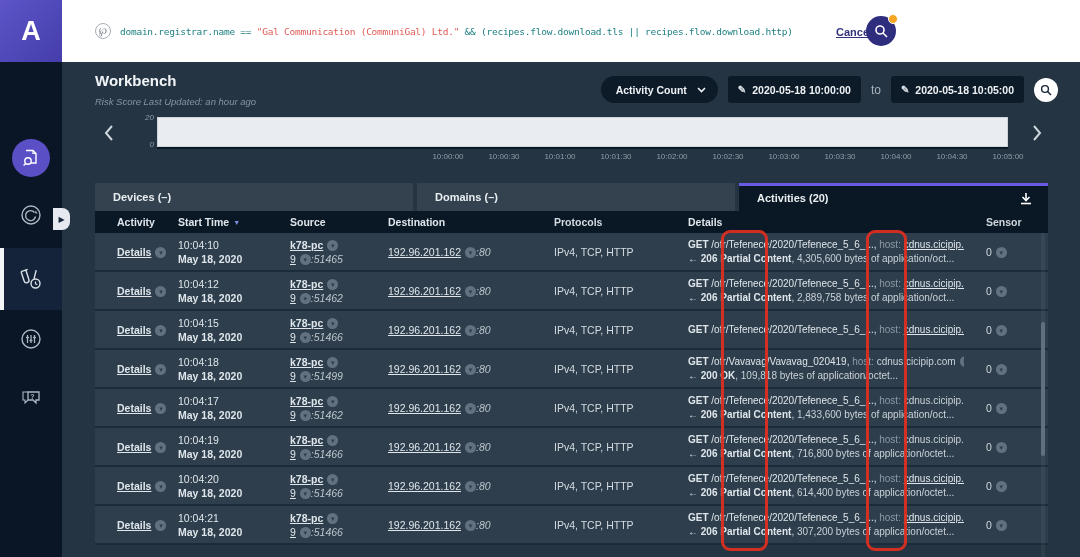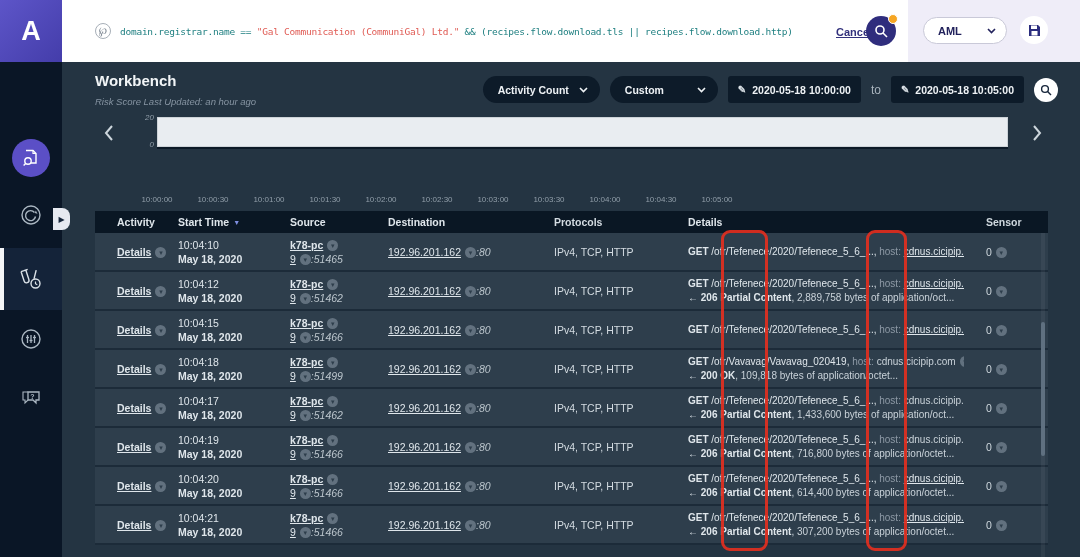--- a/index.html
+++ b/index.html
@@ -64,21 +64,21 @@
 
   
   .tl-chev{position:absolute;top:60px;width:14px;height:22px;display:flex;align-items:center;
     justify-content:center;cursor:pointer;}
   .tl-chev.left{left:40px;} .tl-chev.right{left:968px;}
   .ytick{position:absolute;width:16px;text-align:right;font-size:8px;color:#919ea9;font-style:italic;}
   .yt20{left:76px;top:51px;} .yt0{left:76px;top:78px;}
   .band{position:absolute;left:95px;top:55px;width:851px;height:30px;background:#e9edf1;
     border:1px solid #cdd3d8;cursor:ew-resize;}
   .axis{position:absolute;left:95px;top:85px;width:851px;height:2px;background:#0c1a28;}
-  .xticks{position:absolute;left:67px;top:90px;width:907px;display:flex;justify-content:flex-start;margin-top:43px;}
+  .xticks{position:absolute;left:67px;top:90px;width:907px;display:flex;justify-content:flex-end;}
   .xticks .tick{width:56px;text-align:center;font-size:8px;color:#919ea9;}
 
   
   .tabs{position:absolute;left:33px;top:121px;width:953px;height:28px;display:flex;gap:4px;}
   .tab{width:318px;height:28px;background:#34424f;color:#e9eef1;font-size:11px;font-weight:bold;
     line-height:28px;padding-left:18px;cursor:pointer;}
   .tab.active{flex:1;background:#0a1724;border-top:3px solid #6a5be4;line-height:25px;
     display:flex;align-items:center;padding-right:16px;}
   .tab.active .dlicon{margin-left:auto;cursor:pointer;}
 
@@ -130,35 +130,20 @@
     <span class="tok-field">domain.registrar.name == </span><span class="tok-string">"Gal Communication (CommuniGal) Ltd."</span><span class="tok-field"> &amp;&amp; </span><span class="tok-field">(recipes.flow.download.tls || recipes.flow.download.http)</span>
   </div>
   <a class="cancel">Cancel</a>
   <div class="searchbtn">
     <svg width="14" height="14" viewBox="0 0 14 14">
       <circle cx="6" cy="6" r="4" fill="none" stroke="#ffffff" stroke-width="1.6"></circle>
       <line x1="9" y1="9" x2="13" y2="13" stroke="#ffffff" stroke-width="1.6"></line>
     </svg>
     <span class="dot"></span>
   </div>
-  <div class="profile">
-    <div class="amlsel">
-      <span>AML</span>
-      <svg width="9" height="6" viewBox="0 0 9 6">
-        <polyline points="1,1 4.5,4.5 8,1" fill="none" stroke="#22225c" stroke-width="1.6"></polyline>
-      </svg>
-    </div>
-    <div class="savebtn">
-      <svg width="13" height="13" viewBox="0 0 13 13">
-        <path d="M1 1 h9 l2 2 v9 h-11 z" fill="#2b2d7e"></path>
-        <rect x="3" y="1.5" width="6" height="3.5" fill="#ffffff"></rect>
-        <rect x="3.5" y="7" width="6" height="4.5" fill="#ffffff"></rect>
-      </svg>
-    </div>
-  </div>
 </div>
 
 <div class="sidebar">
   <div class="sb-item sb1">
     <span class="pcirc">
       <svg width="18" height="18" viewBox="0 0 18 18">
         <path d="M4 1.5 h7 l3 3 V14 h-5" fill="none" stroke="#fff" stroke-width="1.4"></path>
         <path d="M11 1.5 v3 h3" fill="none" stroke="#fff" stroke-width="1.2"></path>
         <circle cx="6" cy="12" r="3.2" fill="none" stroke="#fff" stroke-width="1.4"></circle>
         <line x1="3.6" y1="14.6" x2="1.6" y2="16.6" stroke="#fff" stroke-width="1.4"></line>
@@ -201,26 +186,20 @@
 </div>
 <div class="expander">▶</div>
 
 <div class="main">
   <div class="wb-title">Workbench</div>
   <div class="wb-sub">Risk Score Last Updated:  an hour ago</div>
 
   <div class="controls">
     <div class="pill">
       <span>Activity Count</span>
-      <svg width="9" height="6" viewBox="0 0 9 6">
-        <polyline points="1,1 4.5,4.5 8,1" fill="none" stroke="#eef2f5" stroke-width="1.6"></polyline>
-      </svg>
-    </div>
-    <div class="pill range">
-      <span>Custom</span>
       <svg width="9" height="6" viewBox="0 0 9 6">
         <polyline points="1,1 4.5,4.5 8,1" fill="none" stroke="#eef2f5" stroke-width="1.6"></polyline>
       </svg>
     </div>
     <div class="datebox">
       <span class="pen">✎</span>
       <span>2020-05-18 10:00:00</span>
     </div>
     <span class="tolabel">to</span>
     <div class="datebox">
@@ -256,20 +235,34 @@
       <span class="tick">10:04:00</span>
       <span class="tick">10:04:30</span>
       <span class="tick">10:05:00</span>
     </div>
   <div class="tl-chev right">
     <svg width="10" height="18" viewBox="0 0 10 18">
         <polyline points="2,2 8,9 2,16" fill="none" stroke="#cdd6dc" stroke-width="2"></polyline>
       </svg>
   </div>
 
+  <div class="tabs">
+    <div class="tab">Devices (–)</div>
+    <div class="tab">Domains (–)</div>
+    <div class="tab active">
+      <span>Activities (20)</span>
+      <span class="dlicon">
+        <svg width="12" height="13" viewBox="0 0 12 13">
+          <line x1="6" y1="1" x2="6" y2="8" stroke="#fff" stroke-width="1.6"></line>
+          <polyline points="2.5,5 6,8.5 9.5,5" fill="none" stroke="#fff" stroke-width="1.6"></polyline>
+          <line x1="1" y1="11.5" x2="11" y2="11.5" stroke="#fff" stroke-width="1.6"></line>
+        </svg>
+      </span>
+    </div>
+  </div>
 
   <div class="thead">
     <div class="cell c-activity">Activity</div>
     <div class="cell">
       <span>Start Time</span><span class="sort">▼</span>
     </div>
     <div class="cell">Source</div>
     <div class="cell">Destination</div>
     <div class="cell c-proto">Protocols</div>
     <div class="cell c-details" style="font-size:10.5px;">Details</div>
@@ -293,20 +286,24 @@
       <a class="lnk">192.96.201.162</a><span class="dd">▾</span><span class="port">:80</span>
     </div>
     <div class="cell c-proto">IPv4, TCP, HTTP</div>
     <div class="cell c-details">
       <div class="dl1">
         <span class="b">GET</span>
         <span class="pth">/ofr/Tefenece/2020/Tefenece_5_6_...,</span>
         <span class="gry">host:</span>
         <a class="lnk">cdnus.cicipip.com</a>
       </div>
+      <div class="dl2">
+        <span>←</span>
+        <span class="b">206 Partial Content</span><span class="rst">, 4,305,600 bytes of application/oct...</span>
+      </div>
     </div>
     <div class="cell c-sensor">
       <span>0</span><span class="dd">▾</span>
     </div>
   </div>
 
   <div class="trow">
     <div class="cell c-activity">
       <a class="lnk bold">Details</a><span class="dd">▾</span>
     </div>

